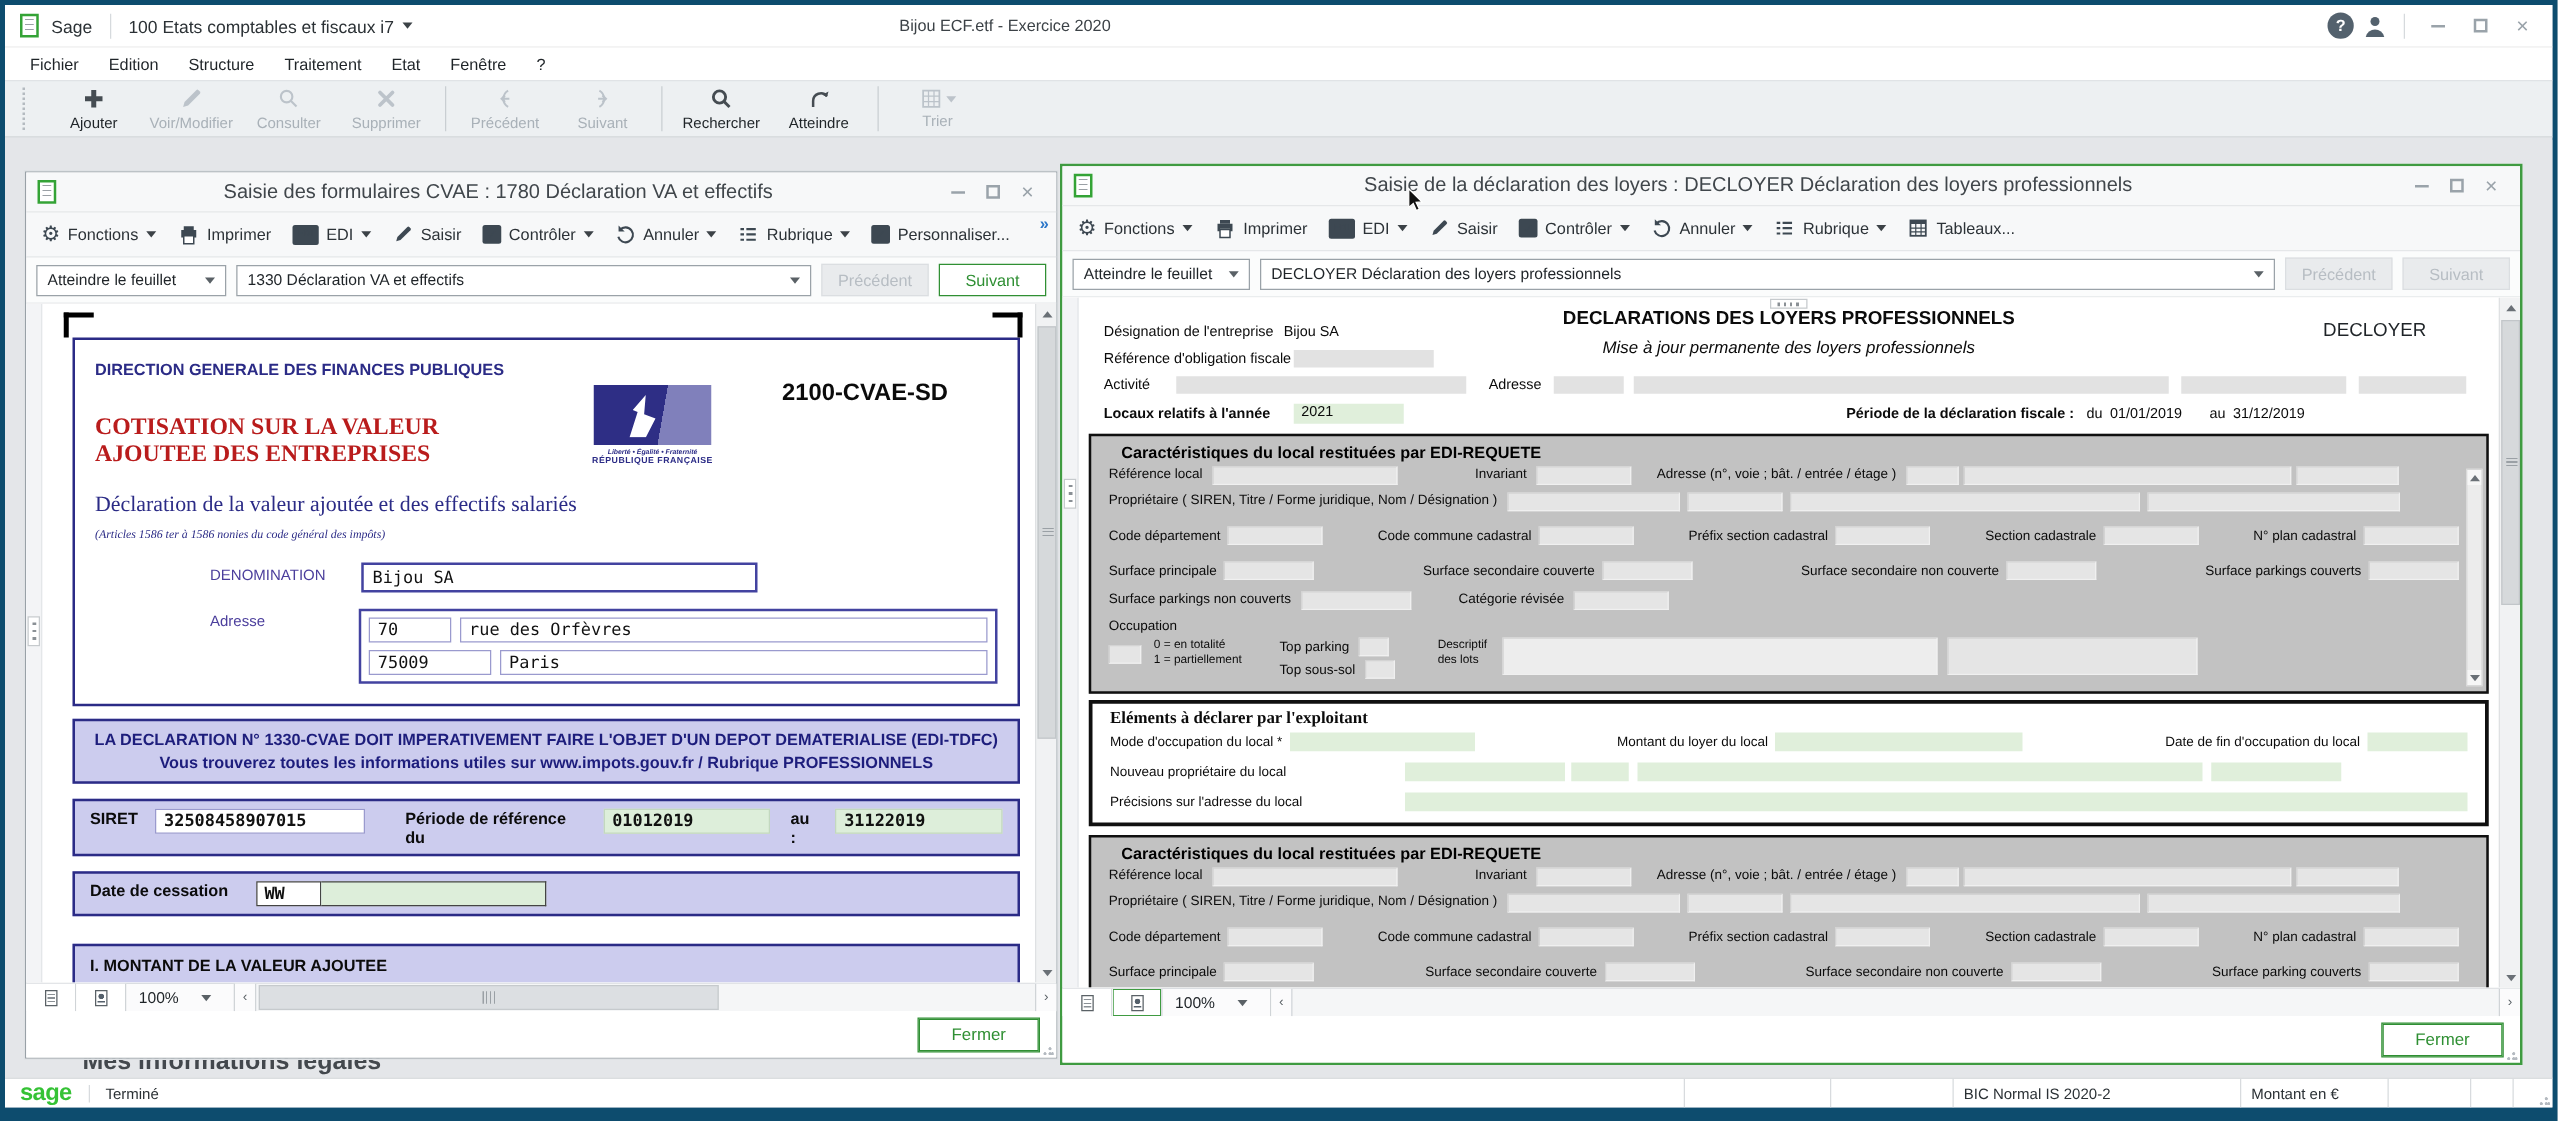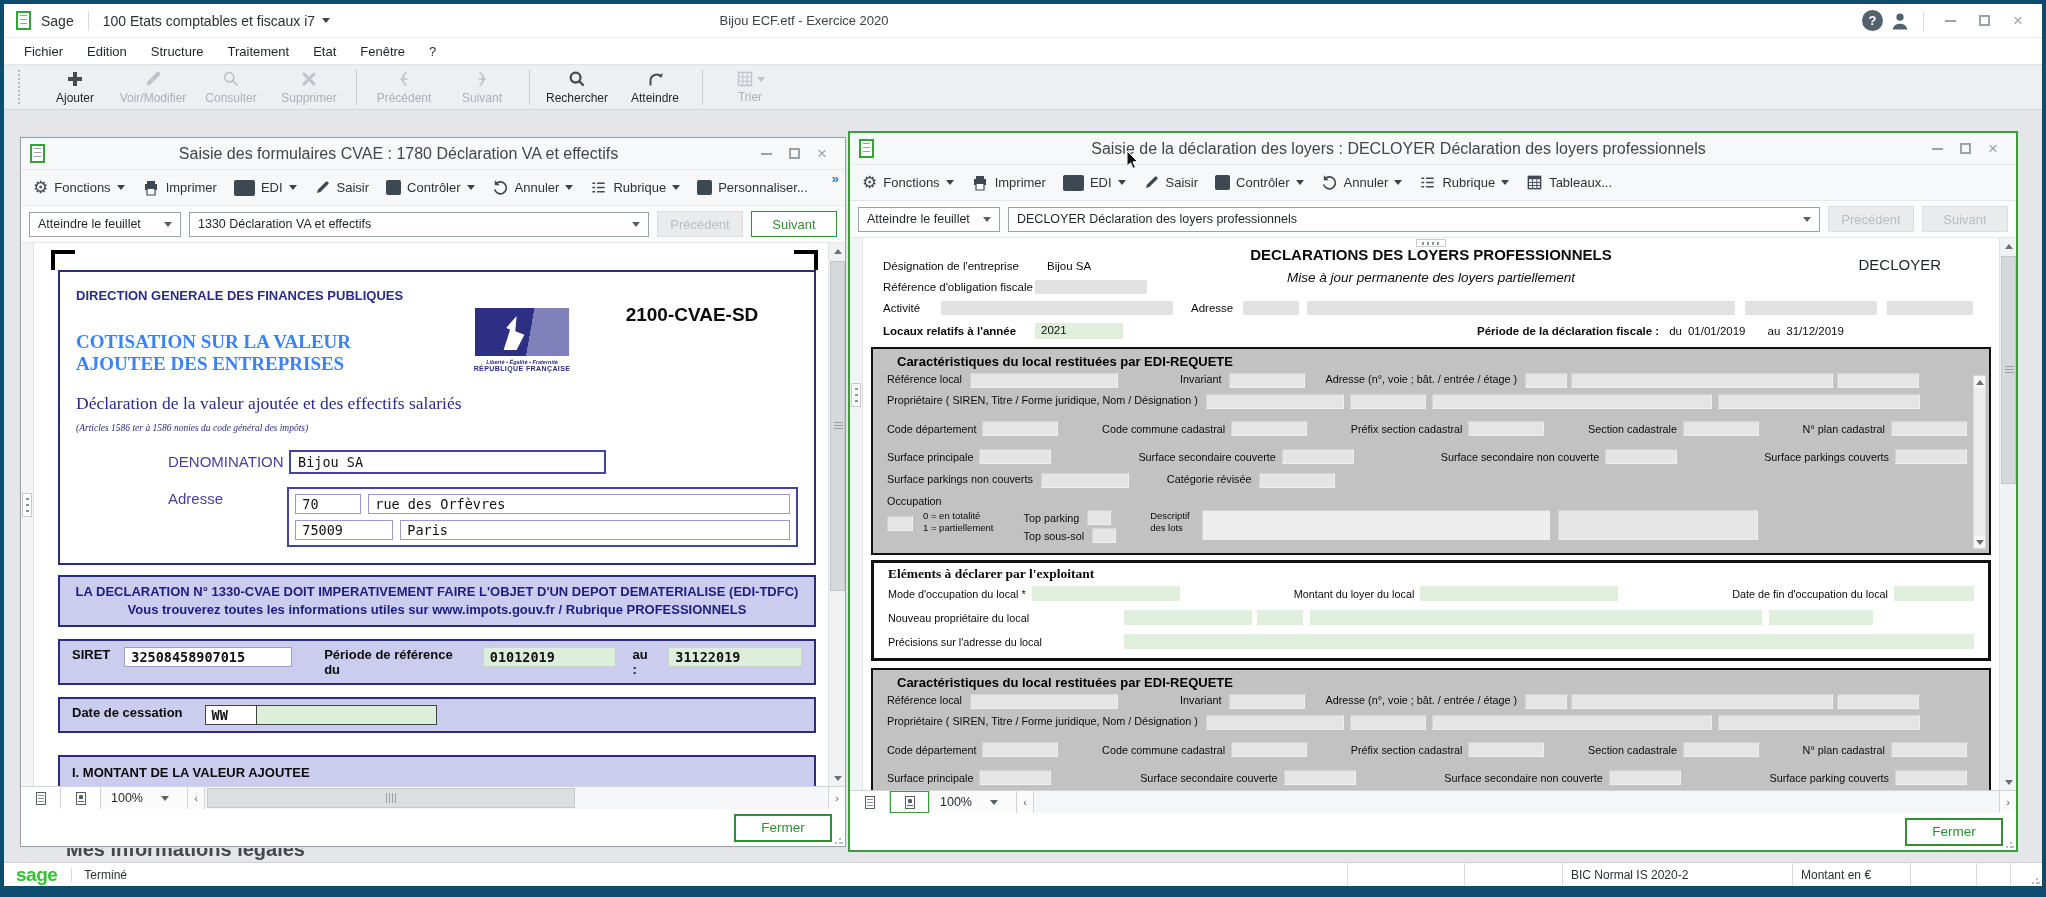--- a/index.html
+++ b/index.html
@@ -89,32 +89,32 @@
   .resize-grip{position:absolute;right:2px;bottom:2px;width:9px;height:9px;background:radial-gradient(circle at 2px 8px,#b4bac0 0 1px,transparent 1.5px),radial-gradient(circle at 6px 8px,#b4bac0 0 1px,transparent 1.5px),radial-gradient(circle at 6px 4px,#b4bac0 0 1px,transparent 1.5px),radial-gradient(circle at 8px 8px,#b4bac0 0 1px,transparent 1.5px);}
 
   
   .crop-l{position:absolute;left:17px;top:7px;width:24px;height:20px;border-left:4px solid #000;border-top:4px solid #000;}
   .crop-r{position:absolute;right:10px;top:7px;width:24px;height:20px;border-right:4px solid #000;border-top:4px solid #000;}
   .cvae{margin:27px 12px 0 24px;color:#111;}
   .cv-box{border:2px solid #2b2b86;}
   .cv-a{padding:10px 16px 16px;background:#fff;}
   .headrow{display:flex;}
   .dgfip{font-size:13px;font-weight:bold;color:#2b2b86;margin-top:6px;}
-  .cv-title{margin-top:28px;font-family:"Liberation Serif",serif;font-weight:bold;font-size:19px;color:#3b82f6;line-height:1.15;width:330px;}
+  .cv-title{margin-top:28px;font-family:"Liberation Serif",serif;font-weight:bold;font-size:19px;color:#b91c1c;line-height:1.15;width:330px;}
   .logo-col{width:128px;padding-top:26px;text-align:center;}
   .marianne{width:94px;height:48px;margin:0 auto;background:linear-gradient(100deg,#2e2e85 58%,#8080bb 58%);position:relative;}
   .marianne::before{content:"";position:absolute;left:26px;top:8px;width:26px;height:34px;background:#fff;clip-path:polygon(10% 100%,35% 40%,20% 35%,60% 0,55% 45%,90% 55%,60% 100%);}
   .motto{font-size:5.5px;font-style:italic;color:#2b2b86;margin-top:3px;font-weight:bold;}
   .state{font-size:7px;font-weight:bold;color:#2b2b86;letter-spacing:.4px;}
   .code-col{width:212px;text-align:center;}
   .formcode{display:inline-block;margin-top:22px;font-size:19px;font-weight:bold;color:#0b0b0b;}
   .cv-sub{font-family:"Liberation Serif",serif;font-size:17.5px;color:#2b2b86;margin-top:18px;}
   .cv-ref{font-family:"Liberation Serif",serif;font-style:italic;font-size:9.5px;color:#2b2b86;margin-top:9px;}
   .frow{display:flex;align-items:flex-start;margin-top:17px;}
-  .flabel{width:121px;margin-left:92px;font-size:15px;color:#4b3e9c;padding-top:3px;}
+  .flabel{width:121px;margin-left:92px;font-size:12px;color:#4b3e9c;padding-top:3px;}
   .mono{font-family:"DejaVu Sans Mono",monospace;}
   .inp-denom{width:317px;border:2px solid #4343a0;background:#fff;font-size:13.5px;padding:2px 7px;color:#111;}
   .addr-group{width:518px;border:2px solid #4343a0;padding:5px 6px;display:flex;flex-direction:column;gap:6px;background:#fff;}
   .arow{display:flex;gap:7px;}
   .ainp{border:1px solid #9a9ace;font-size:13.5px;padding:1px 6px;background:#fff;color:#111;} .cv-gap10{height:10px;} .cv-gap12{height:12px;} .cv-gap22{height:22px;}
   .cv-banner{background:#ccccee;padding:6px 10px;text-align:center;color:#1d1d7c;font-weight:bold;font-size:13px;line-height:1.4;}
   .cv-lrow{background:#ccccee;display:flex;align-items:flex-start;padding:6px 12px;font-size:13px;font-weight:bold;color:#0b0b0b;}
   .winp{background:#fff;border:1px solid #444;font-size:13.5px;padding:1px 6px;color:#111;}
   .ginp{background:#ddeeda;border:1px solid #c3d8bf;font-size:13.5px;padding:1px 6px;color:#111;}
 
@@ -566,23 +566,23 @@
       </div>
       <div class="wform">
         <span class="strip">
             <span class="strip-handle" style="top:145px;"></span>
           </span>
         <div class="paper">
           <span class="dec-handle"></span>
           <div class="dec-head">
             <span class="dec-title">DECLARATIONS DES LOYERS PROFESSIONNELS</span>
             <span class="dec-code">DECLOYER</span>
-            <span class="dec-sub">Mise à jour permanente des loyers partiellement</span>
+            <span class="dec-sub">Mise à jour permanente des loyers professionnels</span>
             <div class="drow" style="margin-top:8px;">
-              <span class="dlabel" style="width:164px;">Désignation de l'entreprise</span>
+              <span class="dlabel" style="width:144px;">Désignation de l'entreprise</span>
               <span>Bijou SA</span>
             </div>
             <div class="drow">
               <span class="dlabel" style="width:152px;">Référence d'obligation fiscale</span>
               <span class="gray-f" style="width:112px;"></span>
             </div>
             <div class="drow">
               <span class="dlabel" style="width:58px;">Activité</span>
               <span class="gray-f" style="width:232px;"></span>
               <span class="dlabel" style="margin-left:18px;width:52px;">Adresse</span>

